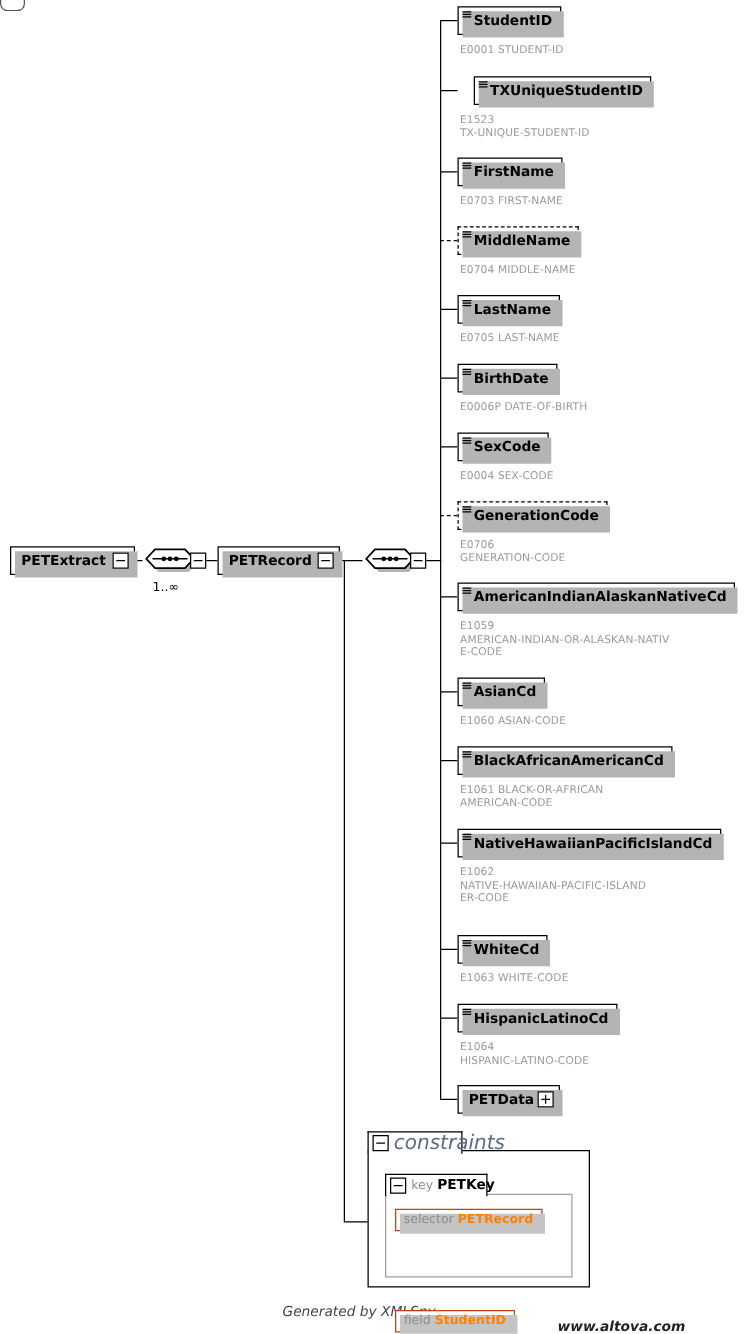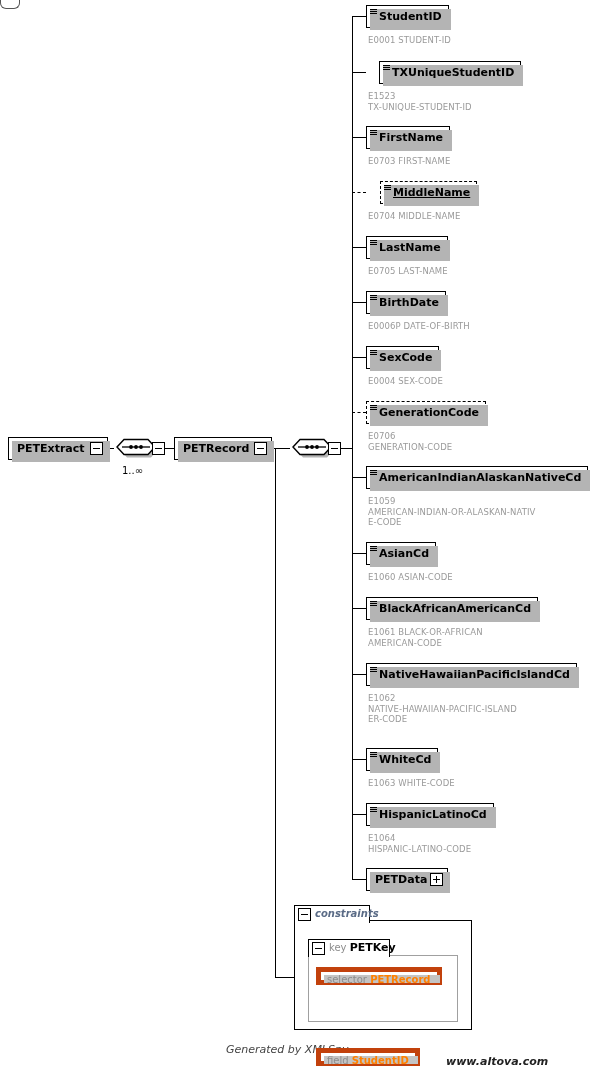--- a/index.html
+++ b/index.html
@@ -76,26 +76,26 @@
 
   
   .panel{position:absolute;box-sizing:border-box;border:1px solid #000;background:#fff;z-index:4;}
   .panel.thin{border:1px solid #a0a0a0;}
   .tabhead{
     position:absolute;box-sizing:border-box;background:#fff;
     border:1px solid #000;border-bottom:none;height:18px;line-height:16px;
     padding-left:20px;padding-right:8px;white-space:nowrap;font-size:10px;z-index:6;
   }
   .tabhead .tog{left:3px;top:2px;}
-  .lbl-constraints{font-style:italic;color:#5a6b86;font-size:10px;font-weight:bold;}
+  .lbl-constraints{font-style:italic;color:#5a6b86;font-size:16px;font-weight:normal;}
   .lbl-key{color:#8d8d8d;font-size:10px;font-weight:normal;}
   .lbl-keyname{color:#000;font-size:11px;font-weight:bold;}
 
   .cbox{
-    position:absolute;box-sizing:border-box;border:5px solid #c2410c;background:#fff;
+    position:absolute;box-sizing:border-box;border:1px solid #c2410c;background:#fff;
     height:18px;line-height:16px;padding:0 6px;white-space:nowrap;font-size:10px;z-index:6;
   }
   .cbox::after{
     content:"";position:absolute;left:3px;top:3px;right:-3px;bottom:-3px;
     background:#c4c4c4;z-index:-1;
   }
   .ckey{color:#8d8d8d;font-weight:normal;}
   .cval{color:#ff8000;font-weight:bold;}
 
   
@@ -123,21 +123,21 @@
     <div class="anno" style="left: 368px; top: 91px;">E1523
 TX-UNIQUE-STUDENT-ID</div>
     <div class="ln h" style="left: 352px; top: 137px; width: 14px;"></div>
     <div class="node" style="left: 366px; top: 126px; width: 84px;"><span class="elglyph">
         <i></i>
         <i></i>
         <i></i>
       </span><span>FirstName</span></div>
     <div class="anno" style="left: 368px; top: 156px;">E0703 FIRST-NAME</div>
     <div class="ln dash-h" style="left: 352px; top: 192px; width: 14px;"></div>
-    <div class="node opt" style="left: 380px; top: 181px; width: 97px; text-decoration: underline;"><span class="elglyph">
+    <div class="node opt" style="left: 366px; top: 181px; width: 97px;"><span class="elglyph">
         <i></i>
         <i></i>
         <i></i>
       </span><span>MiddleName</span></div>
     <div class="anno" style="left: 368px; top: 211px;">E0704 MIDDLE-NAME</div>
     <div class="ln h" style="left: 352px; top: 247px; width: 14px;"></div>
     <div class="node" style="left: 366px; top: 236px; width: 82px;"><span class="elglyph">
         <i></i>
         <i></i>
         <i></i>

